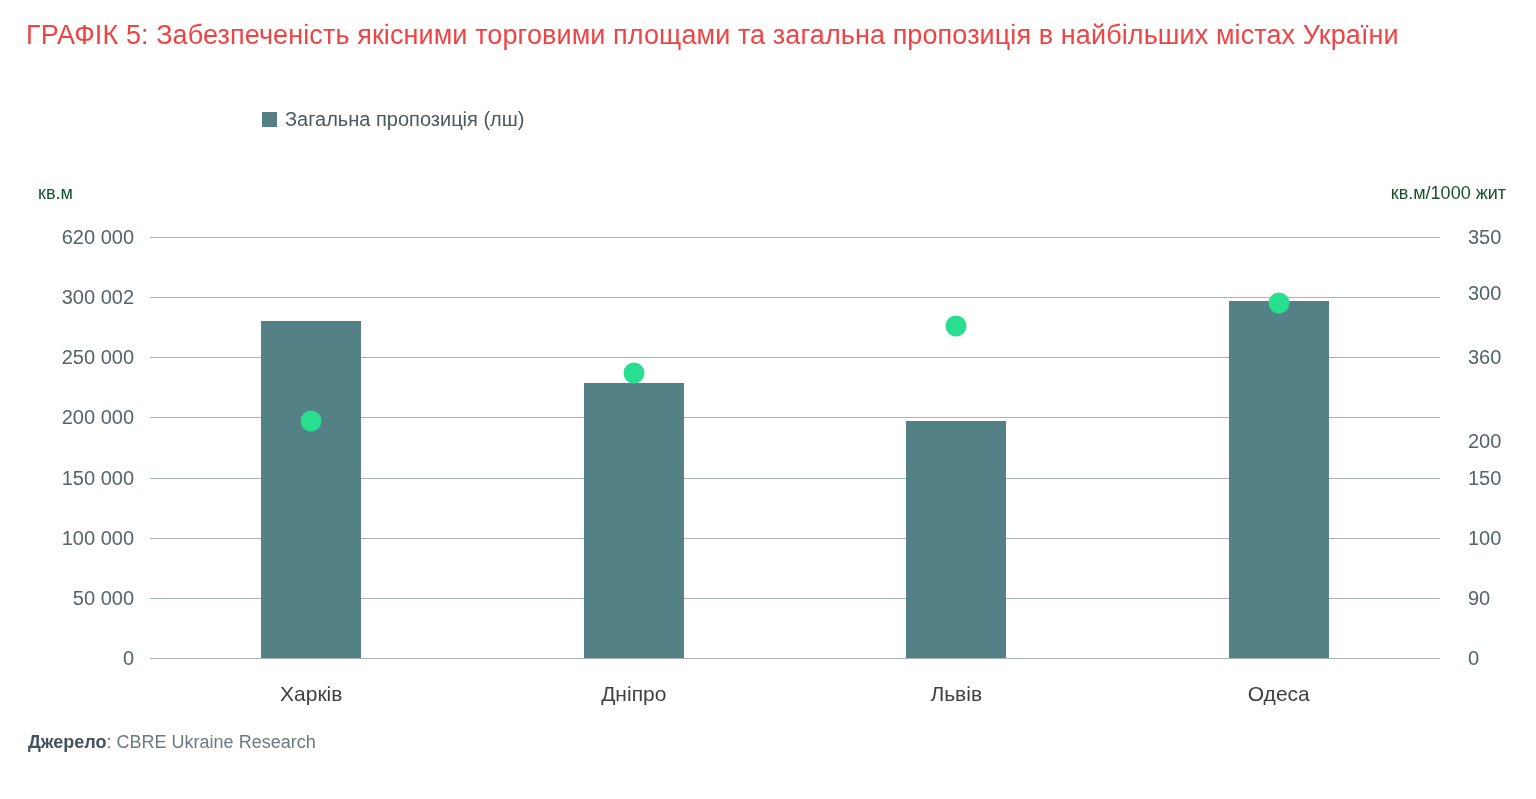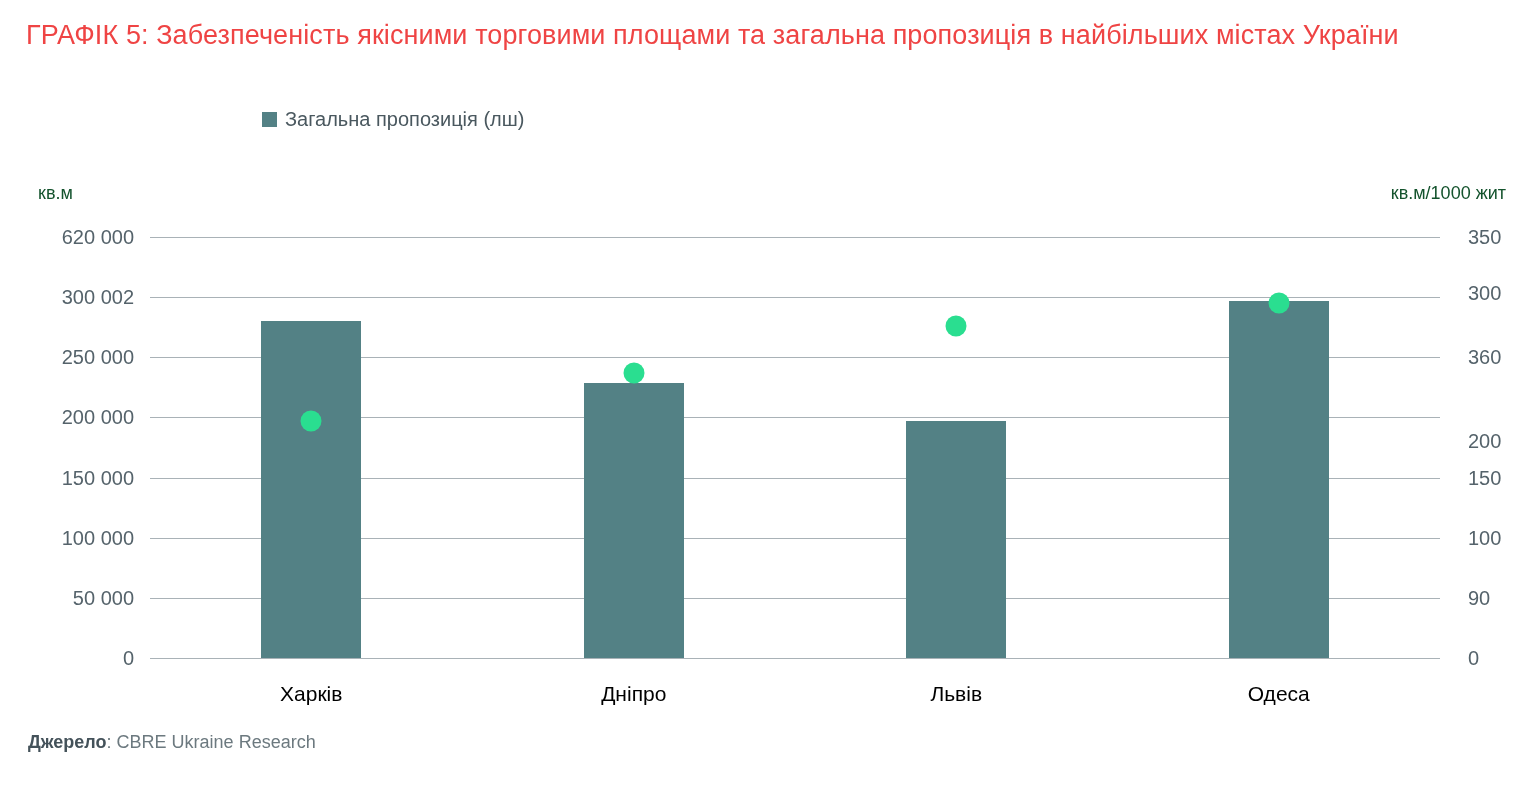--- a/index.html
+++ b/index.html
@@ -105,21 +105,21 @@
     width: 21px;
     height: 21px;
     border-radius: 50%;
     background: #2ade90;
     transform: translate(-50%, -50%);
   }
   .xlabel {
     position: absolute;
     top: 445px;
     font-size: 21px;
-    color: #000000;
+    color: #404040;
     transform: translateX(-50%);
     white-space: nowrap;
   }
   
   .source {
     position: absolute;
     left: 28px;
     top: 732px;
     font-size: 18px;
     color: #6c797f;

